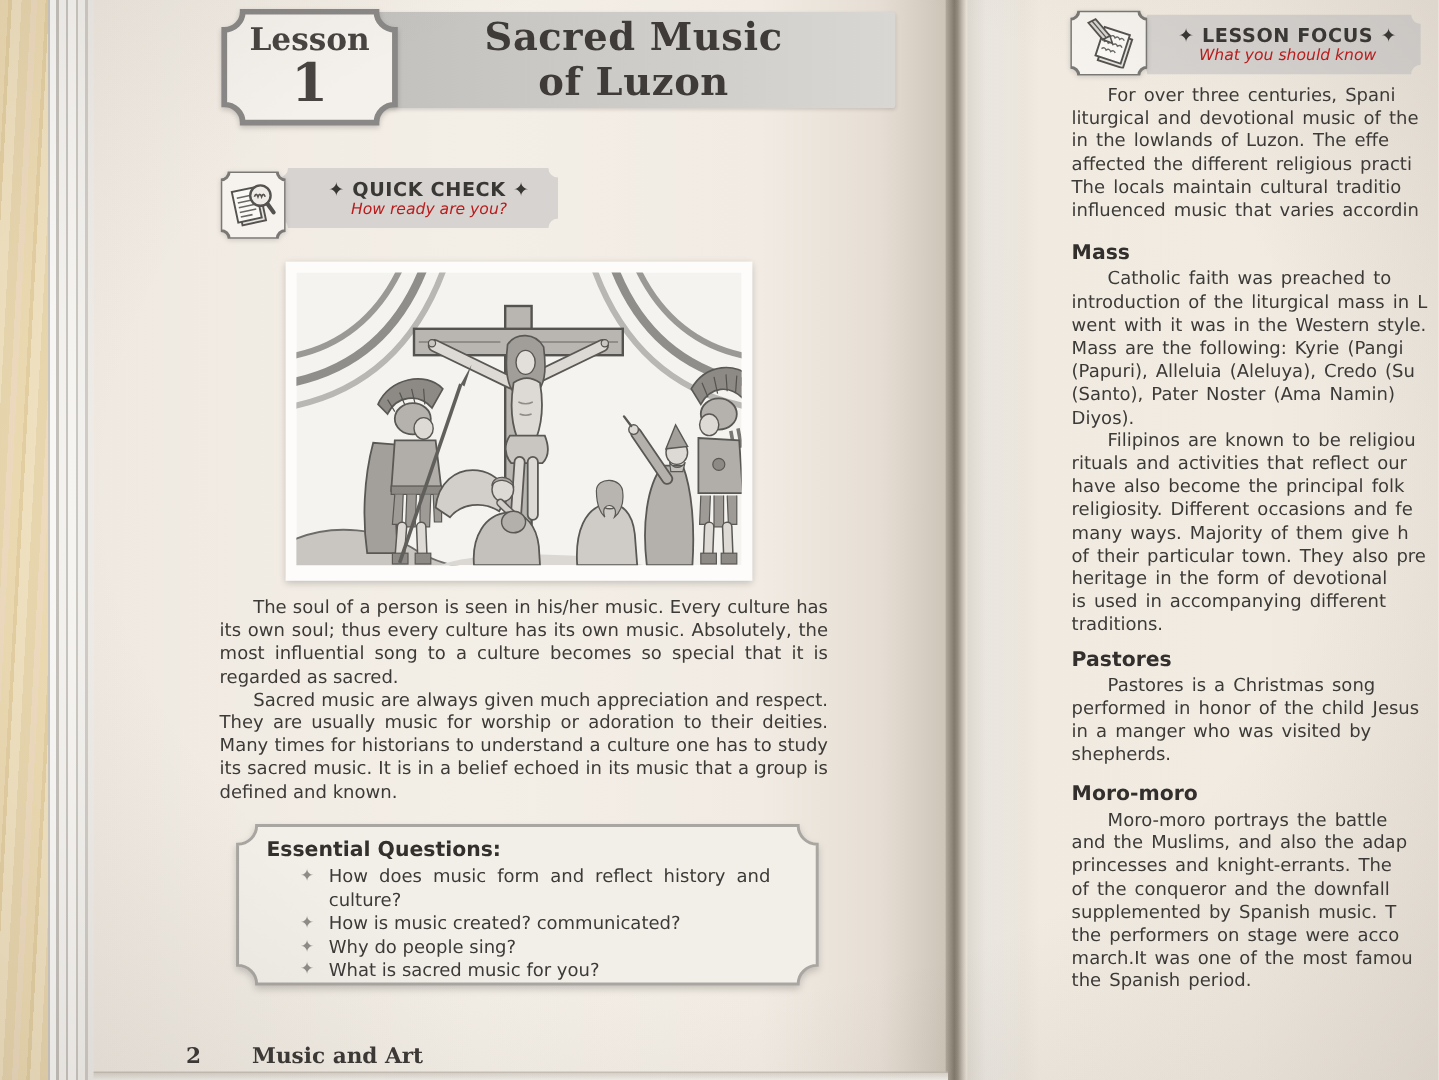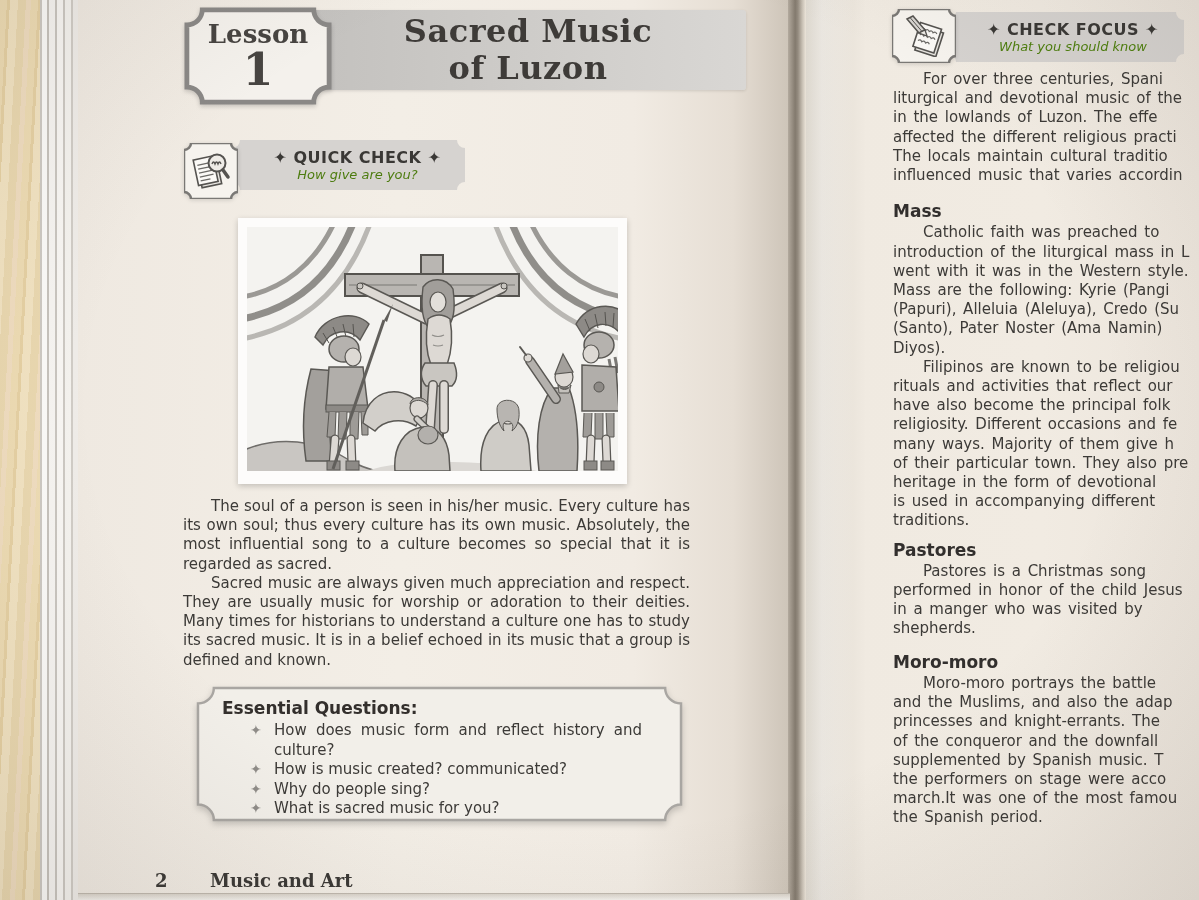--- a/index.html
+++ b/index.html
@@ -37,21 +37,21 @@
     font-family:"DejaVu Serif","Liberation Serif",serif;font-weight:bold;font-size:32px;line-height:37px;color:#3e3b38;letter-spacing:.5px;}
   .badge{left:184px;top:7px;width:148px;height:98px;filter:drop-shadow(0 2px 2px rgba(0,0,0,.18));}
   .badge .inner{display:flex;flex-direction:column;align-items:center;justify-content:center;
     font-family:"DejaVu Serif","Liberation Serif",serif;font-weight:bold;color:#474441;}
   .badge .lbl{font-size:26px;line-height:28px;}
   .badge .num{font-size:44px;line-height:44px;}
 
   
   .pill .inner{display:flex;flex-direction:column;align-items:center;justify-content:center;color:#3a3835;}
   .pill .ptitle{font-weight:bold;font-size:16px;letter-spacing:.5px;}
-  .pill .psub{font-style:italic;font-size:13px;color:#4d7c0f;}
+  .pill .psub{font-style:italic;font-size:13px;color:#b91c1c;}
   .iconbox{filter:drop-shadow(0 1px 2px rgba(0,0,0,.15));}
   .iconbox .inner{display:flex;align-items:center;justify-content:center;}
 
   
   .lparas{position:absolute;left:183px;top:497px;width:507px;font-size:15px;line-height:19.2px;color:#3c3a37;text-align:justify;}
   .lparas p{margin:0;text-indent:28px;}
   .rcol{position:absolute;left:893px;top:70px;width:430px;font-size:15px;line-height:19.2px;color:#3c3a37;}
   .rline{white-space:nowrap;word-spacing:.13em;}
   .rblock .rline:first-child{text-indent:30px;}
   .rh{margin:17px 0 2px;font-size:17px;font-weight:bold;color:#322f2d;}
@@ -102,21 +102,21 @@
       <span class="num">1</span>
     </div>
   </div>
 
   <div class="boxed pill" style="left:232px;top:140px;width:233px;height:50px;">
     <svg class="shape" viewBox="0 0 233 50" preserveAspectRatio="none">
       <path d="M 8,0 H 225 A 8,8 0 0 0 233,8 V 42 A 8,8 0 0 0 225,50 H 8 A 8,8 0 0 0 0,42 V 8 A 8,8 0 0 0 8,0 Z" fill="#d6d3d0"></path>
     </svg>
     <div class="inner" style="padding-left:18px;box-sizing:border-box;">
       <span class="ptitle">✦ QUICK CHECK ✦</span>
-      <span class="psub">How give are you?</span>
+      <span class="psub">How ready are you?</span>
     </div>
   </div>
   <div class="boxed iconbox" style="left:184px;top:143px;width:54px;height:56px;">
     <svg class="shape" viewBox="0 0 54 56" preserveAspectRatio="none">
       <path d="M 7,0 H 47 A 7,7 0 0 0 54,7 V 49 A 7,7 0 0 0 47,56 H 7 A 7,7 0 0 0 0,49 V 7 A 7,7 0 0 0 7,0 Z" fill="#f6f3ee" stroke="#7a7875" stroke-width="2.5"></path>
     </svg>
     <div class="inner">
       <svg width="40" height="42" viewBox="0 0 40 42">
         <g transform="rotate(-12 18 22)">
           <rect x="8" y="10" width="20" height="26" fill="#e8e5e0" stroke="#555350" stroke-width="1.6"></rect>
@@ -256,21 +256,21 @@
   <div class="footer">
     <span>2</span>
     <span class="booktitle">Music and Art</span>
   </div>
 
   <div class="boxed pill" style="left:948px;top:12px;width:236px;height:50px;">
     <svg class="shape" viewBox="0 0 236 50" preserveAspectRatio="none">
       <path d="M 8,0 H 228 A 8,8 0 0 0 236,8 V 42 A 8,8 0 0 0 228,50 H 8 A 8,8 0 0 0 0,42 V 8 A 8,8 0 0 0 8,0 Z" fill="#d6d3d0"></path>
     </svg>
     <div class="inner" style="padding-left:14px;box-sizing:border-box;">
-      <span class="ptitle">✦ CHECK FOCUS ✦</span>
+      <span class="ptitle">✦ LESSON FOCUS ✦</span>
       <span class="psub">What you should know</span>
     </div>
   </div>
   <div class="boxed iconbox" style="left:892px;top:9px;width:64px;height:54px;">
     <svg class="shape" viewBox="0 0 64 54" preserveAspectRatio="none">
       <path d="M 7,0 H 57 A 7,7 0 0 0 64,7 V 47 A 7,7 0 0 0 57,54 H 7 A 7,7 0 0 0 0,47 V 7 A 7,7 0 0 0 7,0 Z" fill="#f6f3ee" stroke="#7a7875" stroke-width="2.5"></path>
     </svg>
     <div class="inner">
       <svg width="46" height="42" viewBox="0 0 46 42">
         <g transform="rotate(18 28 27)">

